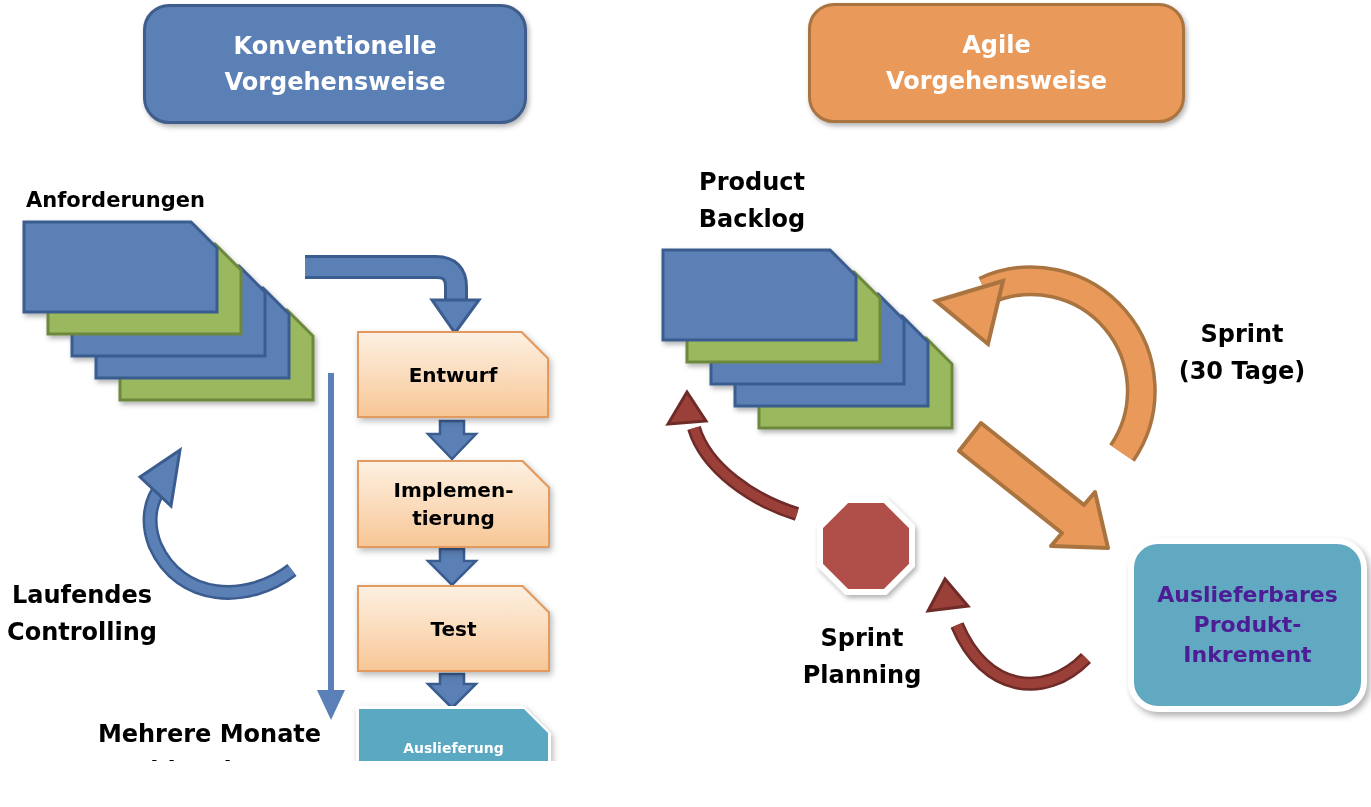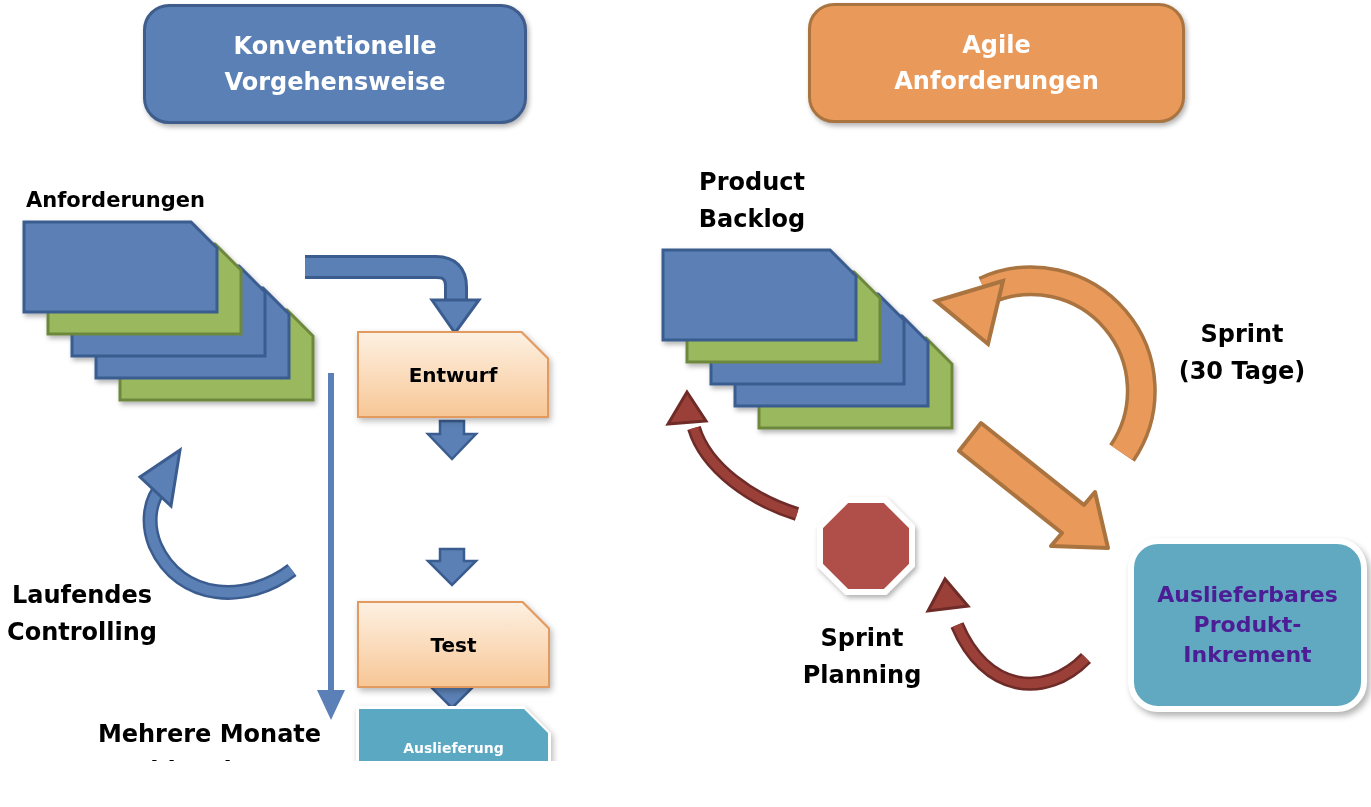--- a/index.html
+++ b/index.html
@@ -112,40 +112,46 @@
       <path d="M 1086,658 C 1045,700 985,692 957,625" fill="none" stroke="#9a4038" stroke-width="9"></path>
       <polygon points="945,579 928,611 968,606" fill="#9a4038" stroke="#6e2b27" stroke-width="3"></polygon>
     </g>
 
     <polygon filter="url(#soft)" points="847,500 885,500 912,527 912,565 885,592 847,592 820,565 820,527" fill="#b0504a" stroke="#ffffff" stroke-width="6"></polygon>
   </svg>
 
   <div class="hdr hdr-conv pre">Konventionelle
 Vorgehensweise</div>
   <div class="hdr hdr-agile pre">Agile
-Anforderungen</div>
+Vorgehensweise</div>
 
   <div class="lbl" style="left:26px;top:184px;width:220px;text-align:left;font-size:21px;">Anforderungen</div>
   <div class="lbl pre" style="left:672px;top:164px;width:160px;">Product
 Backlog</div>
   <div class="lbl pre" style="left:2px;top:577px;width:160px;">Laufendes
 Controlling</div>
   <div class="lbl pre" style="left:92px;top:716px;width:235px;">Mehrere Monate
 bis Jahre</div>
   <div class="lbl pre" style="left:1152px;top:316px;width:180px;">Sprint
 (30 Tage)</div>
   <div class="lbl pre" style="left:788px;top:620px;width:148px;">Sprint
 Planning</div>
 
   <div class="snipwrap procbox" style="left:357px;top:331px;width:192px;height:87px;">
     <div class="snip"></div>
     <div class="snip2"></div>
     <div class="boxlabel pre">Entwurf</div>
   </div>
-  <div class="snipwrap procbox" style="left:357px;top:585px;width:193px;height:87px;margin-top:16px;">
+  <div class="snipwrap procbox" style="left:357px;top:460px;width:193px;height:88px;">
+    <div class="snip"></div>
+    <div class="snip2"></div>
+    <div class="boxlabel pre">Implemen-
+tierung</div>
+  </div>
+  <div class="snipwrap procbox" style="left:357px;top:585px;width:193px;height:87px;">
     <div class="snip"></div>
     <div class="snip2"></div>
     <div class="boxlabel pre">Test</div>
   </div>
   <div class="snipwrap tealbox" style="left:356px;top:706px;width:195px;height:86px;">
     <div class="snip"></div>
     <div class="snip3"></div>
     <div class="boxlabel white pre">Auslieferung</div>
   </div>
 

